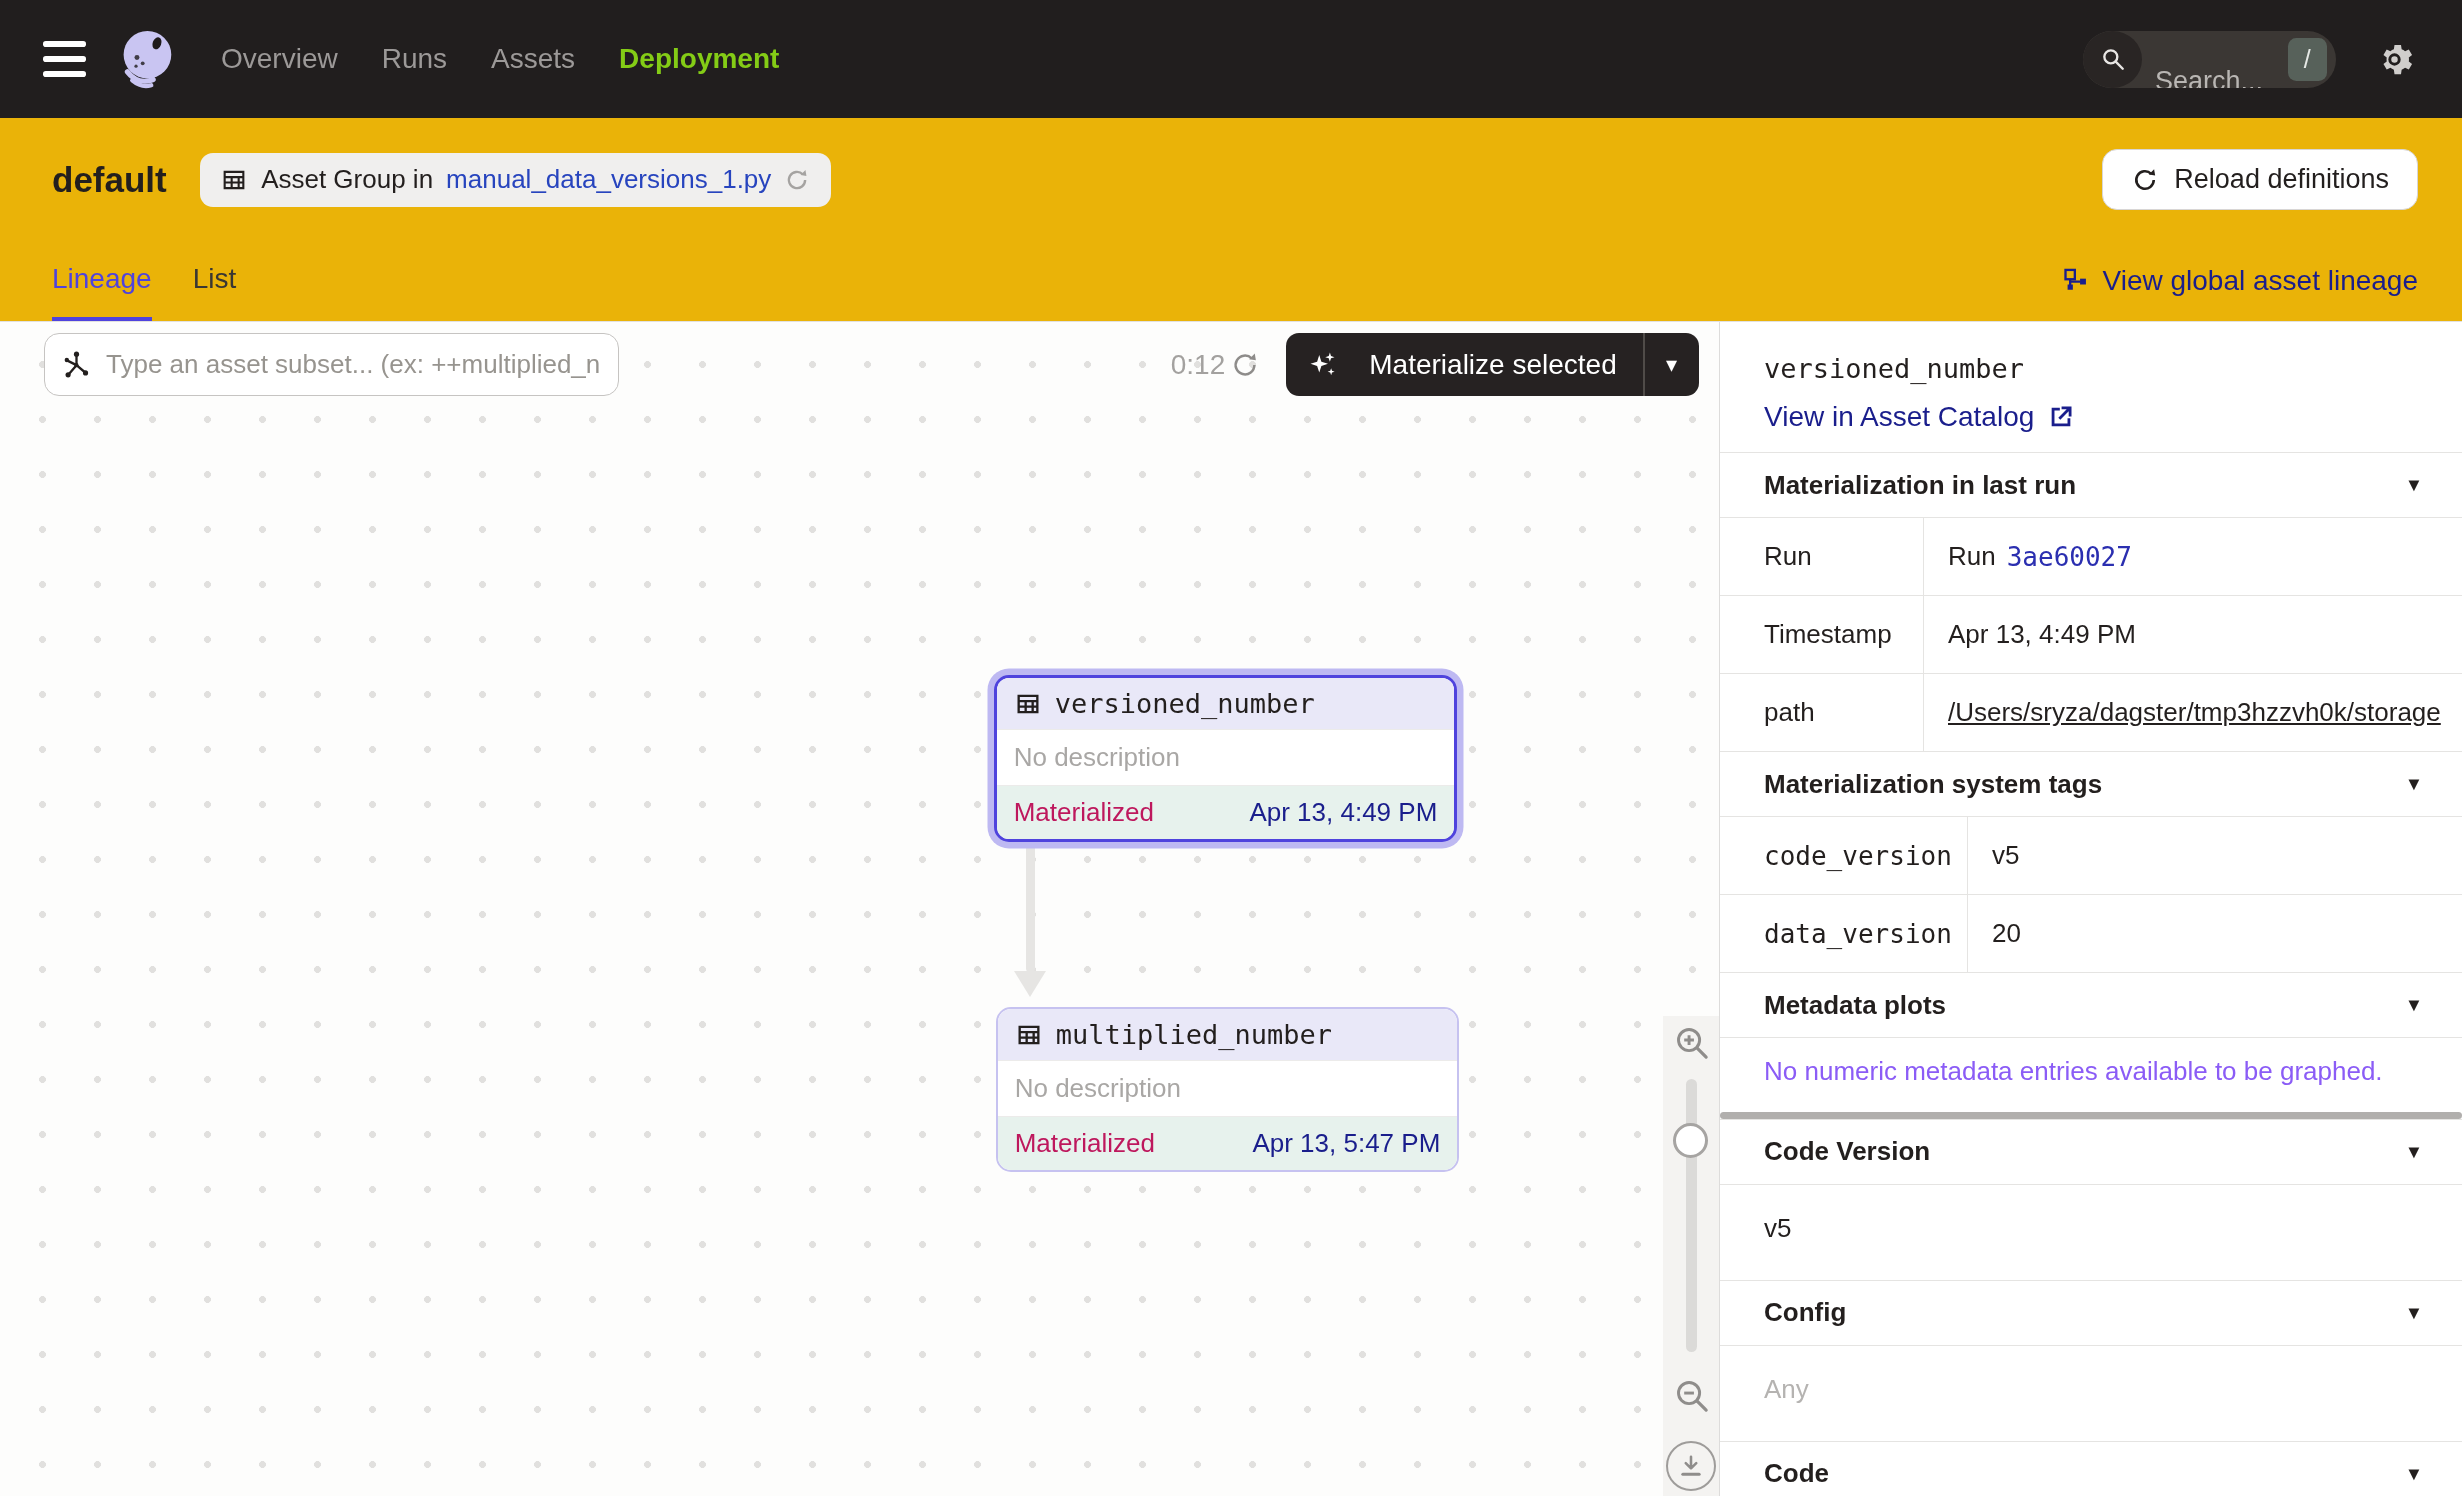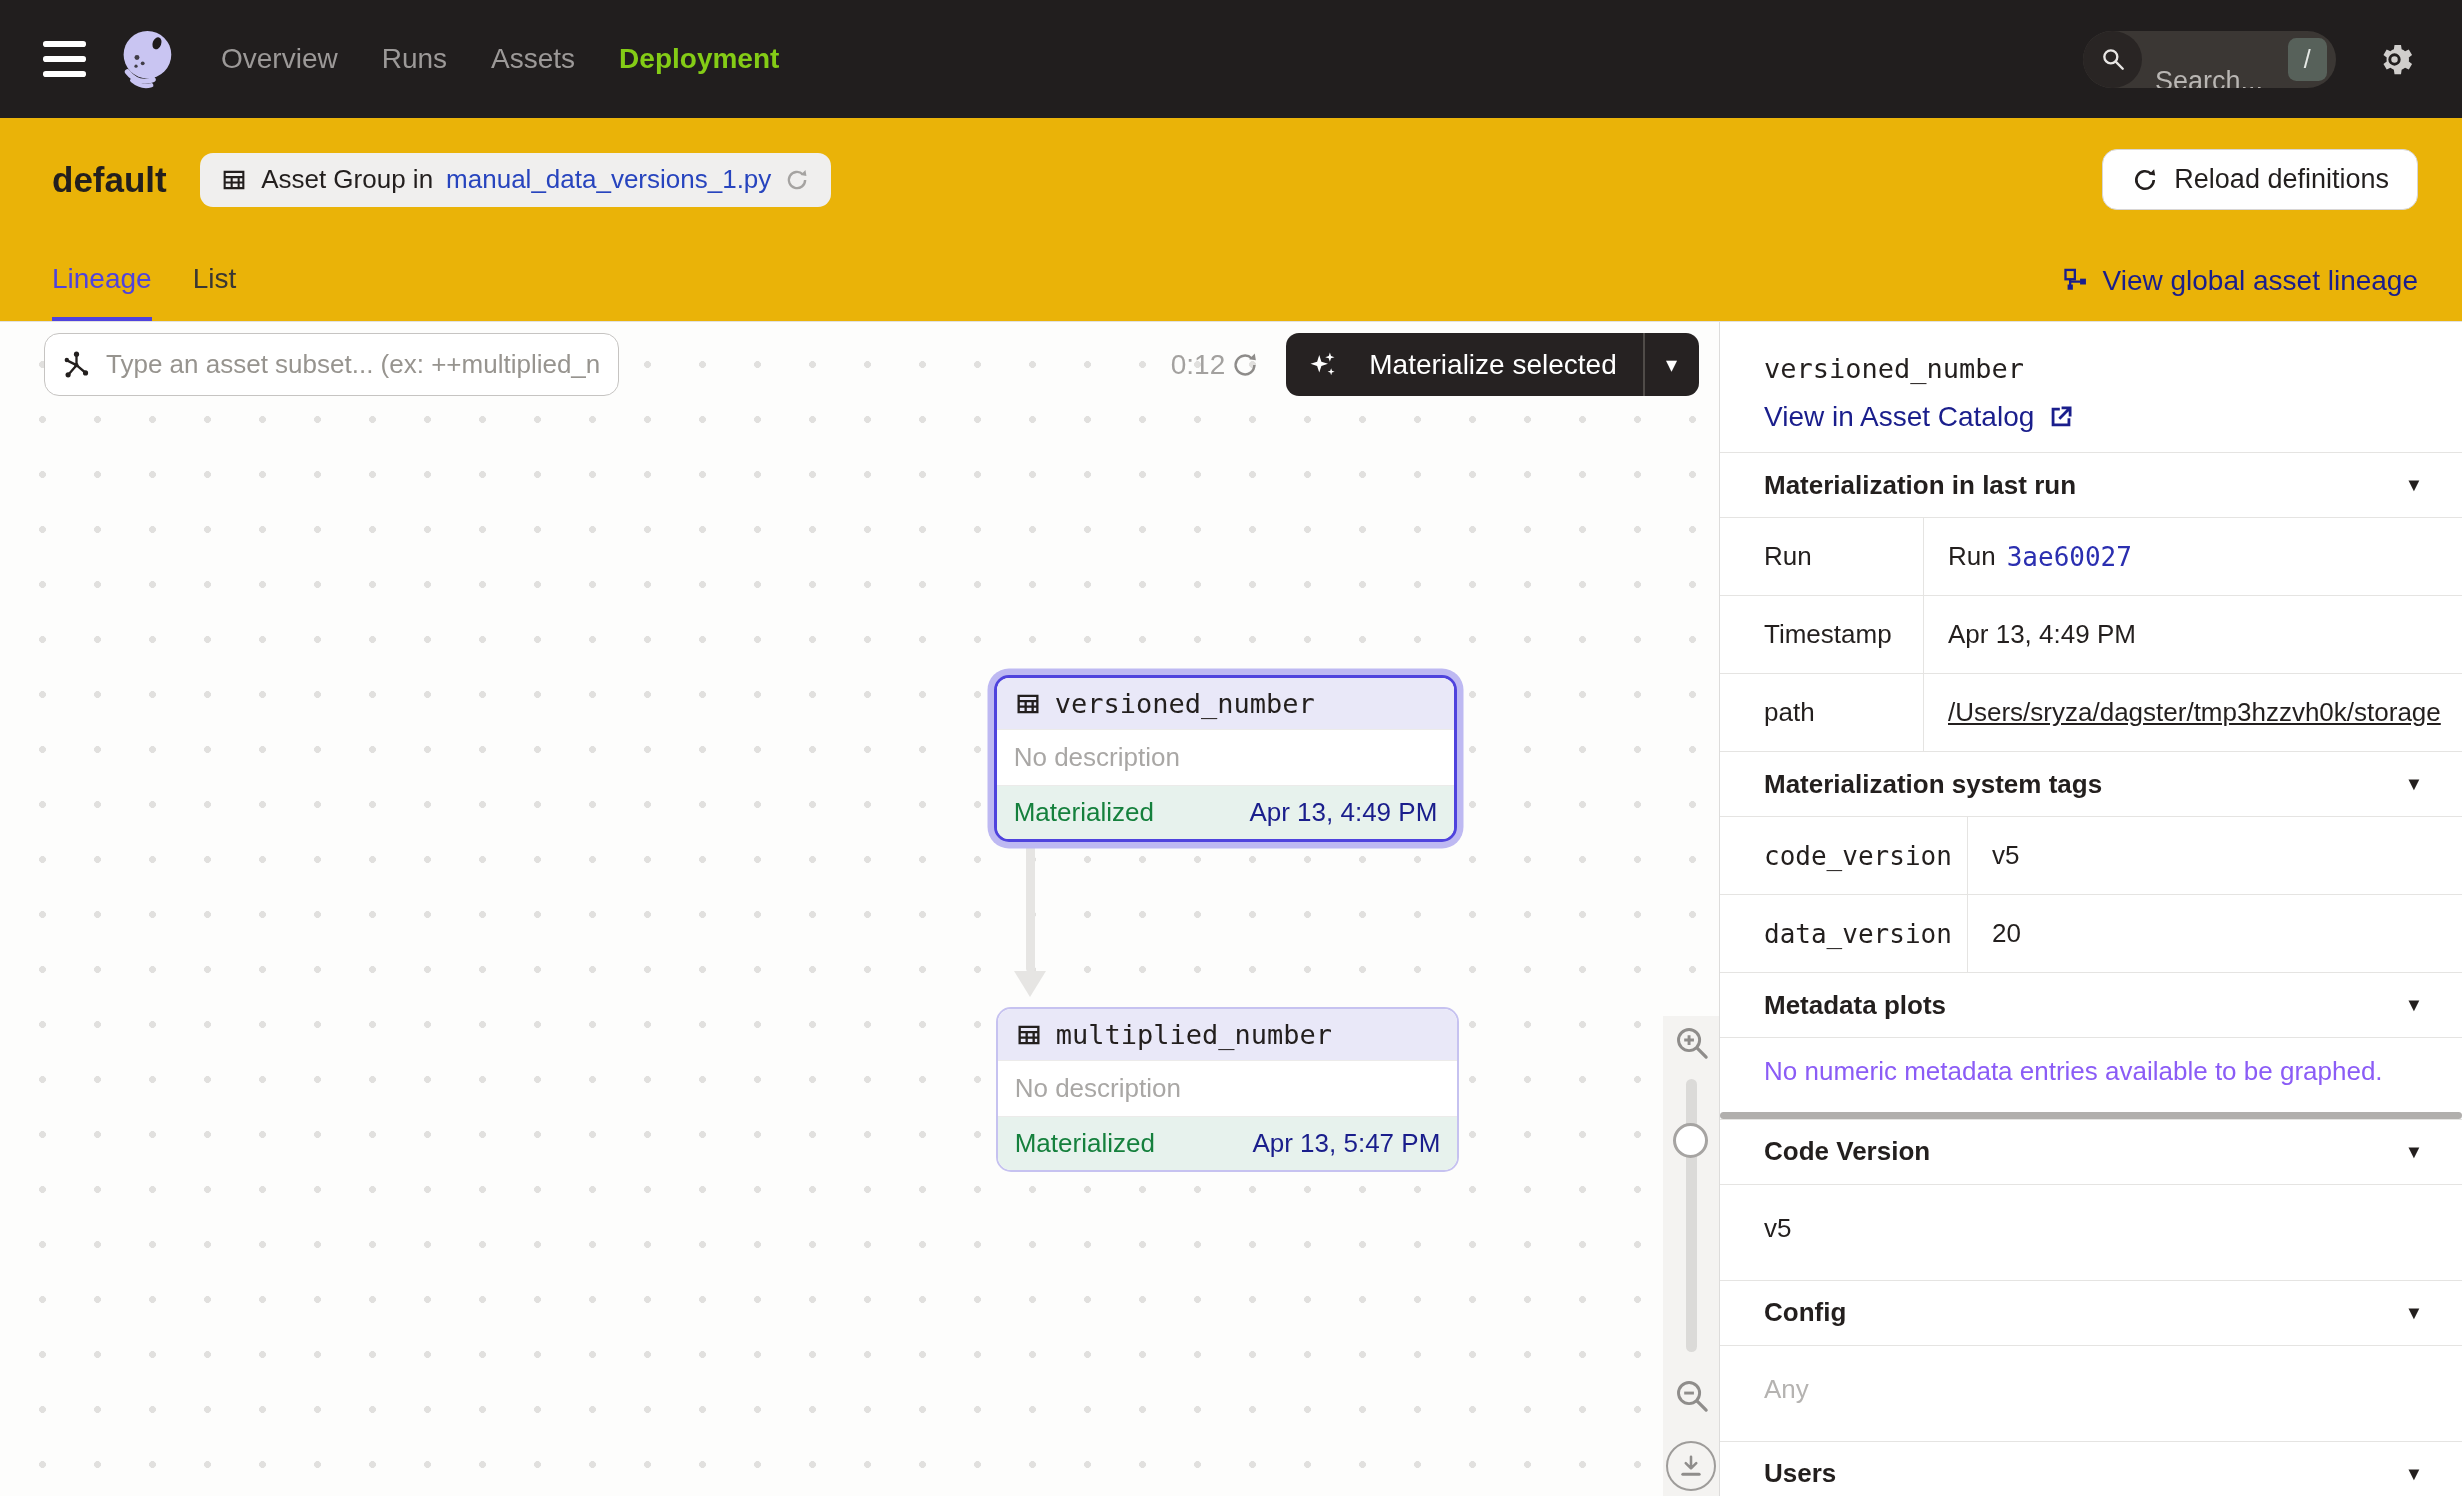--- a/index.html
+++ b/index.html
@@ -60,21 +60,21 @@
   .mat-divider { width:1.9px; background:#504C49; }
   .mat-caret { width:54px; display:flex; align-items:center; justify-content:center; font-size:22px; }
 
   
   .node { position:absolute; width:463px; background:#FFFFFF; border-radius:15px; overflow:hidden; }
   .node.selected { left:994px; top:353px; border:3.7px solid #4F43DD; box-shadow:0 0 0 6.5px #BEB9F2; }
   .node.plain { left:996px; top:685px; border:2.8px solid #C6C2F0; }
   .node-header { background:#E9E8F8; padding:10.2px 16.7px; display:flex; align-items:center; gap:13px; font-size:27px; }
   .node-desc { padding:12px 16.7px; color:#A9A7A5; font-size:26px; border-top:0.9px solid #ECEBEA; border-bottom:0.9px solid #ECEBEA; background:#FFFFFF; }
   .node-status { background:#E7F2ED; padding:11px 16.7px; display:flex; justify-content:space-between; font-size:26px; }
-  .status-label { color:#15803d; }
+  .status-label { color:#be185d; }
   .status-time { color:#1A1E8C; }
 
   
   .edge-line { position:absolute; left:1026px; top:514px; width:9.3px; height:137px; background:#E6E5E3; border-radius:4.6px; }
   .edge-head { position:absolute; left:1014px; top:649px; width:0; height:0; border-left:16.7px solid transparent; border-right:16.7px solid transparent; border-top:26px solid #E6E5E3; }
 
   
   .zoomcol { position:absolute; right:0; top:694px; bottom:0; width:56px; background:#F4F3F1; display:flex; flex-direction:column; align-items:center; padding-top:7.4px; }
   .zoom-icon { color:#8F8D8B; cursor:pointer; display:flex; }
   .slider { position:relative; width:11px; height:273px; background:#DBDAD8; border-radius:5.6px; margin-top:16.7px; cursor:pointer; }
@@ -343,19 +343,19 @@
     </div>
     <div class="value-row">v5</div>
 
     <div class="sec-h">
       <span>Config</span>
       <span class="sec-caret">▼</span>
     </div>
     <div class="value-row muted">Any</div>
 
     <div class="sec-h">
-      <span>Users</span>
+      <span>Code</span>
       <span class="sec-caret">▼</span>
     </div>
 
   </div>
 </div>
 
 
 </body></html>

